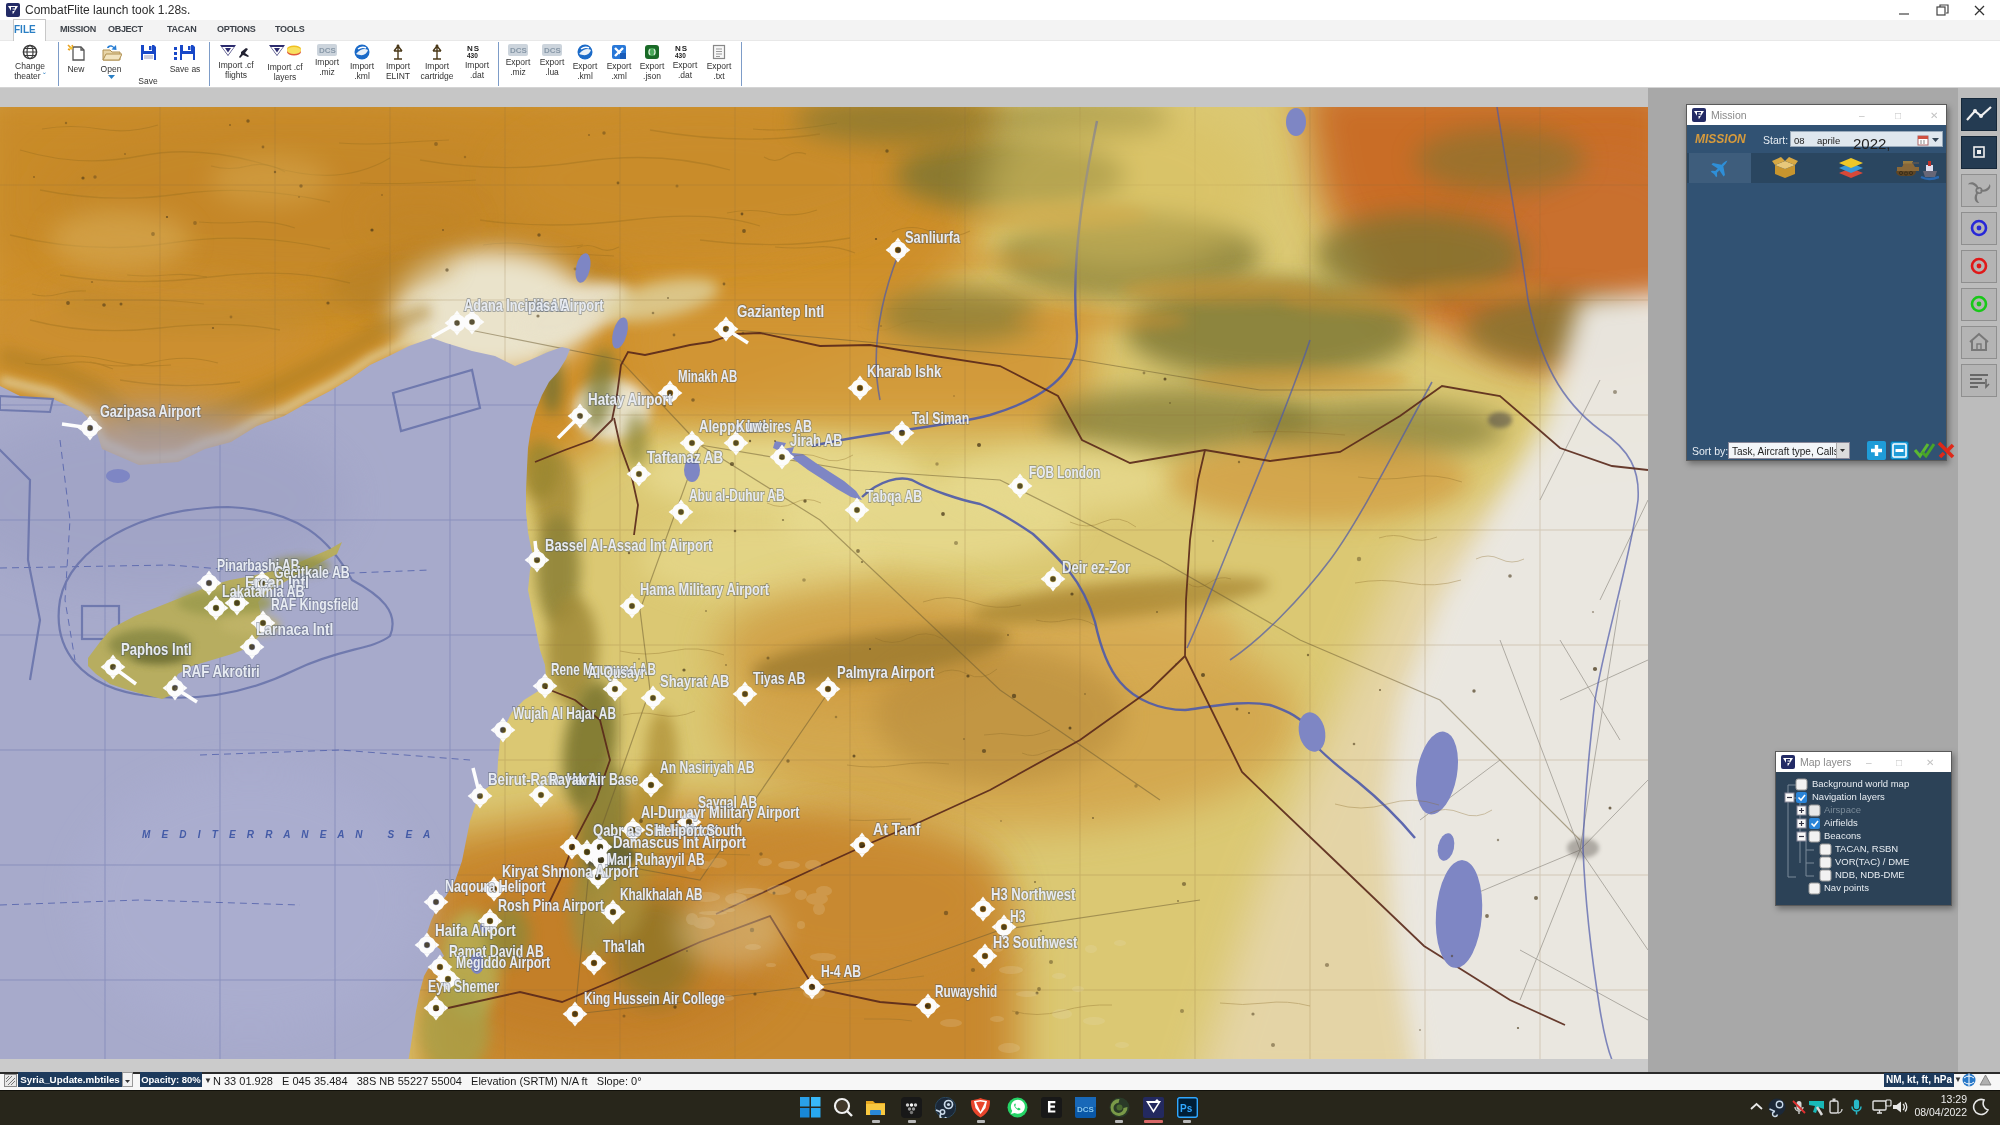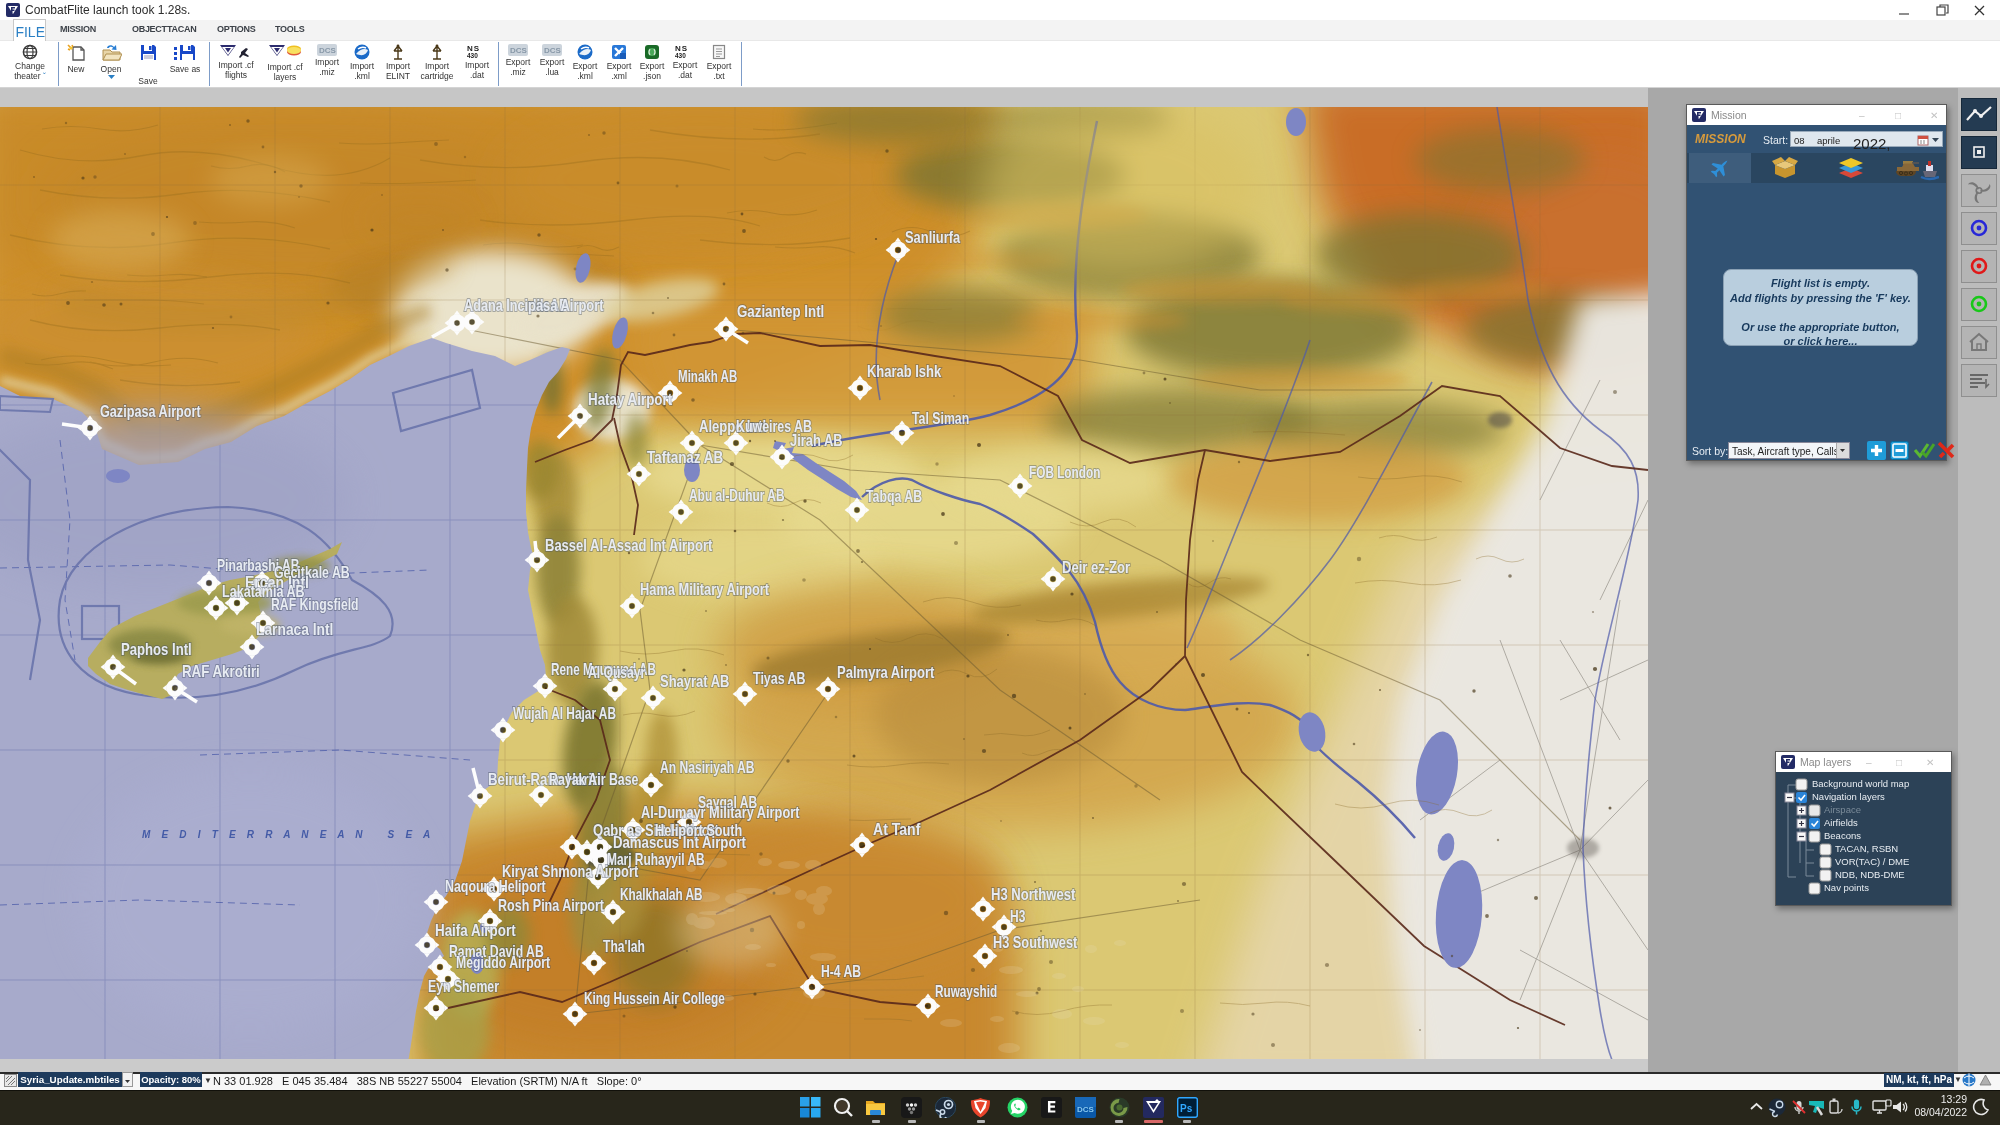--- a/index.html
+++ b/index.html
@@ -5,21 +5,21 @@
 #app{position:relative;width:2000px;height:1125px}
 .abs{position:absolute}
 
 #titlebar{left:0;top:0;width:2000px;height:20px;background:#fff}
 #titletext{left:25px;top:3px;font-size:12px;color:#2d2d2d}
 .winbtn{top:7px;color:#444}
 
 #menubar{left:0;top:20px;width:2000px;height:21px;background:#f3f3f3;border-bottom:1px solid #e8e8e8}
 .menuitem{position:absolute;top:4px;font-size:9px;letter-spacing:-0.3px;color:#3c4148;font-weight:bold}
 #filetab{position:absolute;left:13px;top:19px;width:33px;height:22px;background:#fff;border:1px solid #c8c8c8;border-bottom:none;z-index:3}
-#filetab span{position:absolute;left:0;right:0;top:4px;text-align:right;font-size:14px;color:#2a7fc4;font-weight:normal}
+#filetab span{position:absolute;left:0;right:0;top:4px;text-align:left;font-size:10px;color:#2a7fc4;font-weight:bold}
 
 #toolbar{left:0;top:41px;width:2000px;height:47px;background:#fff;border-bottom:1px solid #d4d4d4}
 .tbtn{position:absolute;top:2px;text-align:center;font-size:8.5px;color:#333;line-height:10px}
 .tbtn .ic{display:block;margin:0 auto 1px auto}
 .tsep{position:absolute;top:1px;width:1px;height:44px;background:#7d9cc8}
 
 #maparea{left:0;top:88px;width:1648px;height:984px;background:#c9c9c9}
 
 #rightzone{left:1648px;top:88px;width:352px;height:984px;background:#a8a8a8}
 #sidebar{left:1958px;top:88px;width:42px;height:984px;background:#bcbcbc}
@@ -662,21 +662,21 @@
     </svg>
   <svg class="abs winbtn" style="left:1973px;top:4px" width="13" height="13">
       <path d="M2,2 l9,9 M11,2 l-9,9" stroke="#333" stroke-width="1.3"></path>
     </svg>
 
   <div class="abs" id="menubar"></div>
   <div class="abs" id="filetab">
       <span>FILE</span>
     </div>
   <div class="menuitem" style="left:60px;top:24px">MISSION</div>
-  <div class="menuitem" style="left:132px;top:24px">OBJECT</div>
+  <div class="menuitem" style="left:108px;top:24px">OBJECT</div>
   <div class="menuitem" style="left:167px;top:24px">TACAN</div>
   <div class="menuitem" style="left:217px;top:24px">OPTIONS</div>
   <div class="menuitem" style="left:275px;top:24px">TOOLS</div>
 
   <div class="abs" id="toolbar"></div>
   <div id="TBICONS">
     <div class="tsep" style="left:58px;top:42px"></div>
     <div class="tsep" style="left:209px;top:42px"></div>
     <div class="tsep" style="left:498px;top:42px"></div>
     <div class="tsep" style="left:741px;top:42px"></div>
@@ -873,21 +873,20 @@
           <g fill="none" stroke="#3a2e18" stroke-width="1">
             <circle cx="8" cy="18" r="1.6"></circle>
             <circle cx="13" cy="18.5" r="1.6"></circle>
             <circle cx="18" cy="18" r="1.6"></circle>
           </g>
           <path d="M30,16 l2,6 h10 l2,-6 z" fill="#667"></path>
           <rect x="33" y="10" width="7" height="6" fill="#dde"></rect>
           <rect x="35" y="6" width="3" height="5" fill="#c03028"></rect>
           <path d="M28,22 q8,4 18,0" stroke="#2a68b0" stroke-width="2.5" fill="none"></path>
         </svg>
-      <div class="abs" style="left:36px;top:144px;width:195px;height:77px;background:#b9cede;border:1px solid #8aa0b4;border-radius:8px;text-align:center;font-style:italic;font-weight:bold;color:#17395c;font-size:11px;line-height:14.5px;padding-top:6px">Flight list is empty.<br>Add flights by pressing the 'F' key.<br><br>Or use the appropriate button,<br>or click here...</div>
       <div class="abs" style="left:5px;top:320px;font-size:10.5px;color:#e8eef4">Sort by:</div>
       <div class="abs" style="left:41px;top:317px;width:122px;height:17px;background:#f2f5f8;border:1px solid #889">
         <span style="position:absolute;left:3px;top:3px;font-size:10px;color:#222;white-space:nowrap;overflow:hidden;width:104px">Task, Aircraft type, Callsign</span>
         <span style="position:absolute;right:0;top:0;width:13px;height:15px;background:#dcdcdc;border-left:1px solid #aaa"><svg width="11" height="13">
               <path d="M3,5 l2.5,3 l2.5,-3 z" fill="#333"></path>
             </svg></span>
       </div>
       <svg class="abs" style="left:180px;top:316px" width="19" height="19">
           <rect width="19" height="19" rx="2" fill="#1f9cd8"></rect>
           <path d="M9.5,4 v11 M4,9.5 h11" stroke="#fff" stroke-width="3.4"></path>

